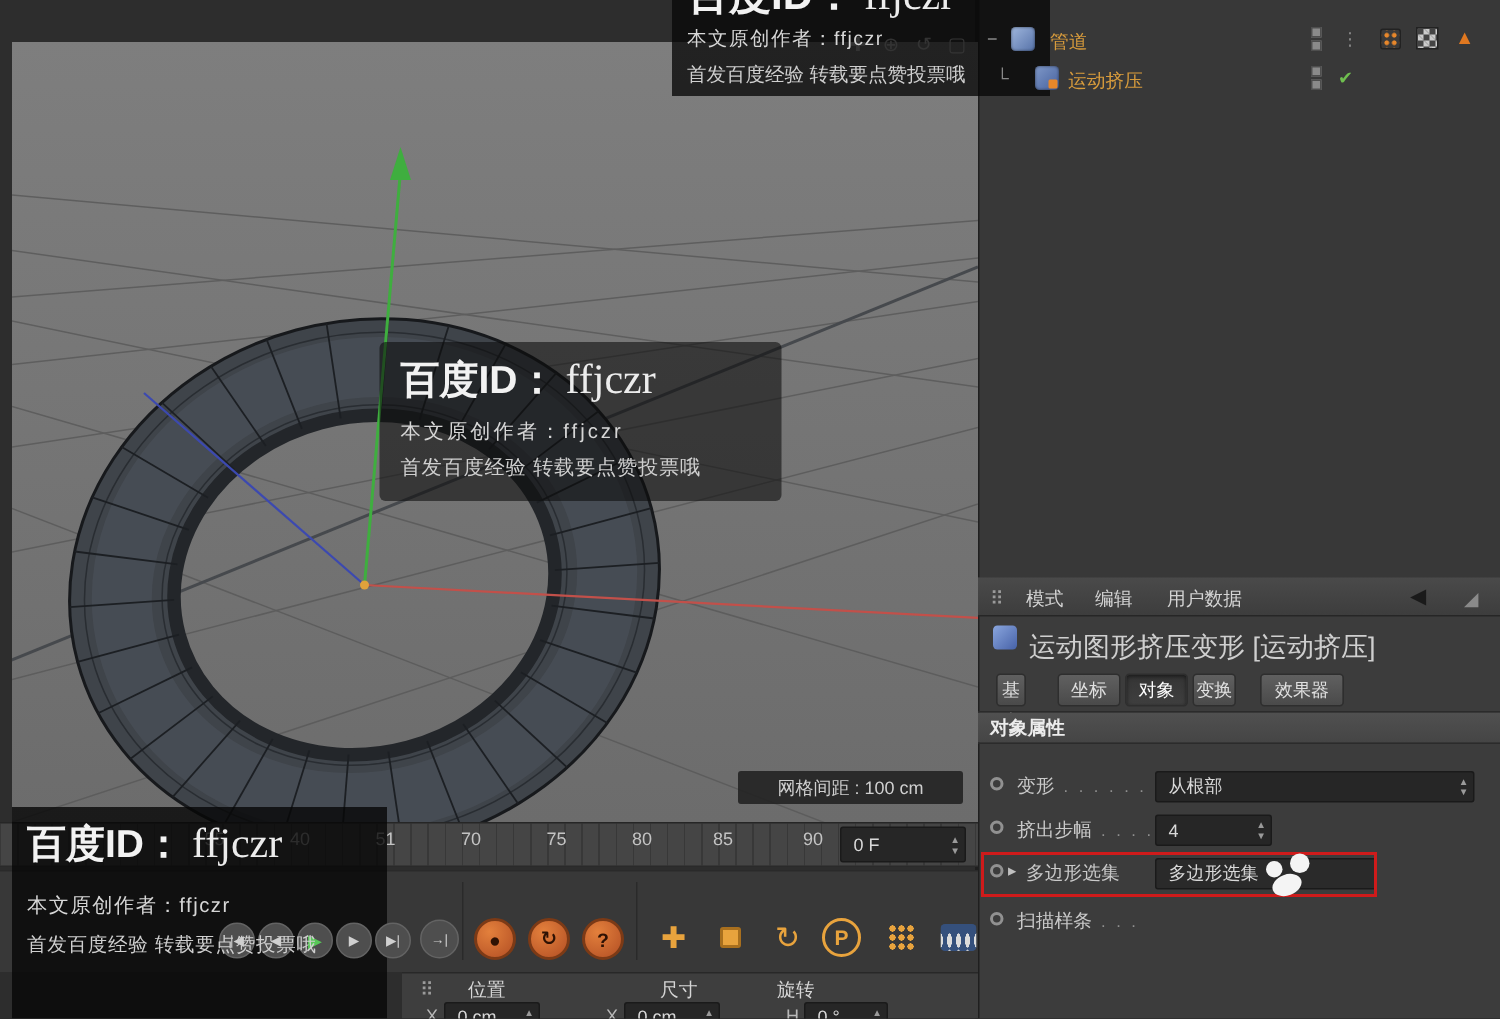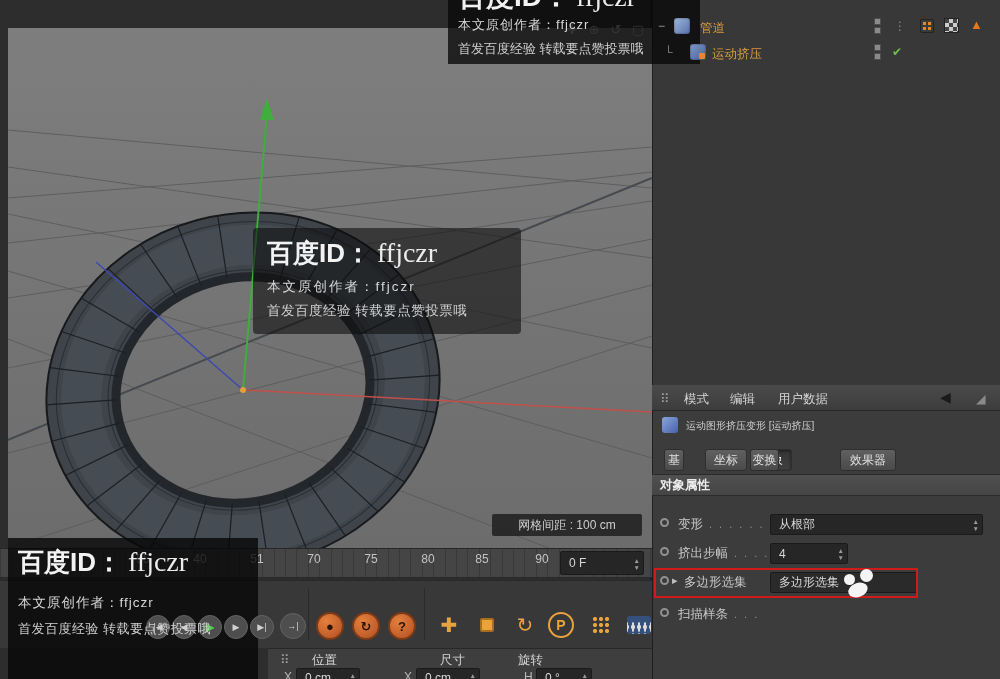--- a/index.html
+++ b/index.html
@@ -178,26 +178,26 @@
   <div class="abs" id="am-modebar">
     <span class="menu-item" style="left:8px;color:#9a9a9a">⠿</span>
     <span class="menu-item" style="left:32px">模式</span>
     <span class="menu-item" style="left:78px">编辑</span>
     <span class="menu-item" style="left:126px">用户数据</span>
     <span class="menu-item" style="left:288px;color:#1a1a1a;font-size:14px;top:4px">◀</span>
     <span class="menu-item" style="left:324px;color:#8a8a8a">◢</span>
   </div>
   <div class="abs" id="am-title">
     <span class="abs" style="left:10px;top:5px;width:16px;height:16px;border-radius:3px;background:linear-gradient(135deg,#8aa6de,#4762a8)"></span>
-    <span class="abs" style="left:34px;top:7px;color:#cfcfcf;font-size:10px">运动图形挤压变形 [运动挤压]</span>
+    <span class="abs" style="left:34px;top:7px;color:#cfcfcf;font-size:18px">运动图形挤压变形 [运动挤压]</span>
   </div>
   <div class="panel-tab" style="left:664px;width:20px">基本</div>
   <div class="panel-tab" style="left:705px;width:42px">坐标</div>
   <div class="panel-tab active" style="left:750px;width:42px">对象</div>
-  <div class="panel-tab" style="left:750px;width:29px">变换</div>
+  <div class="panel-tab" style="left:795px;width:29px">变换</div>
   <div class="panel-tab" style="left:840px;width:56px">效果器</div>
   <div class="abs" id="am-section">对象属性</div>
 
   <div class="arow" style="top:511px">
     <span class="adot"></span>
     <span class="alabel"><span>变形</span><span class="leader">. . . . . . .</span></span>
   </div>
   <div class="field" style="left:770px;top:514px;width:213px">
     <span>从根部</span>
     <span class="stp">

